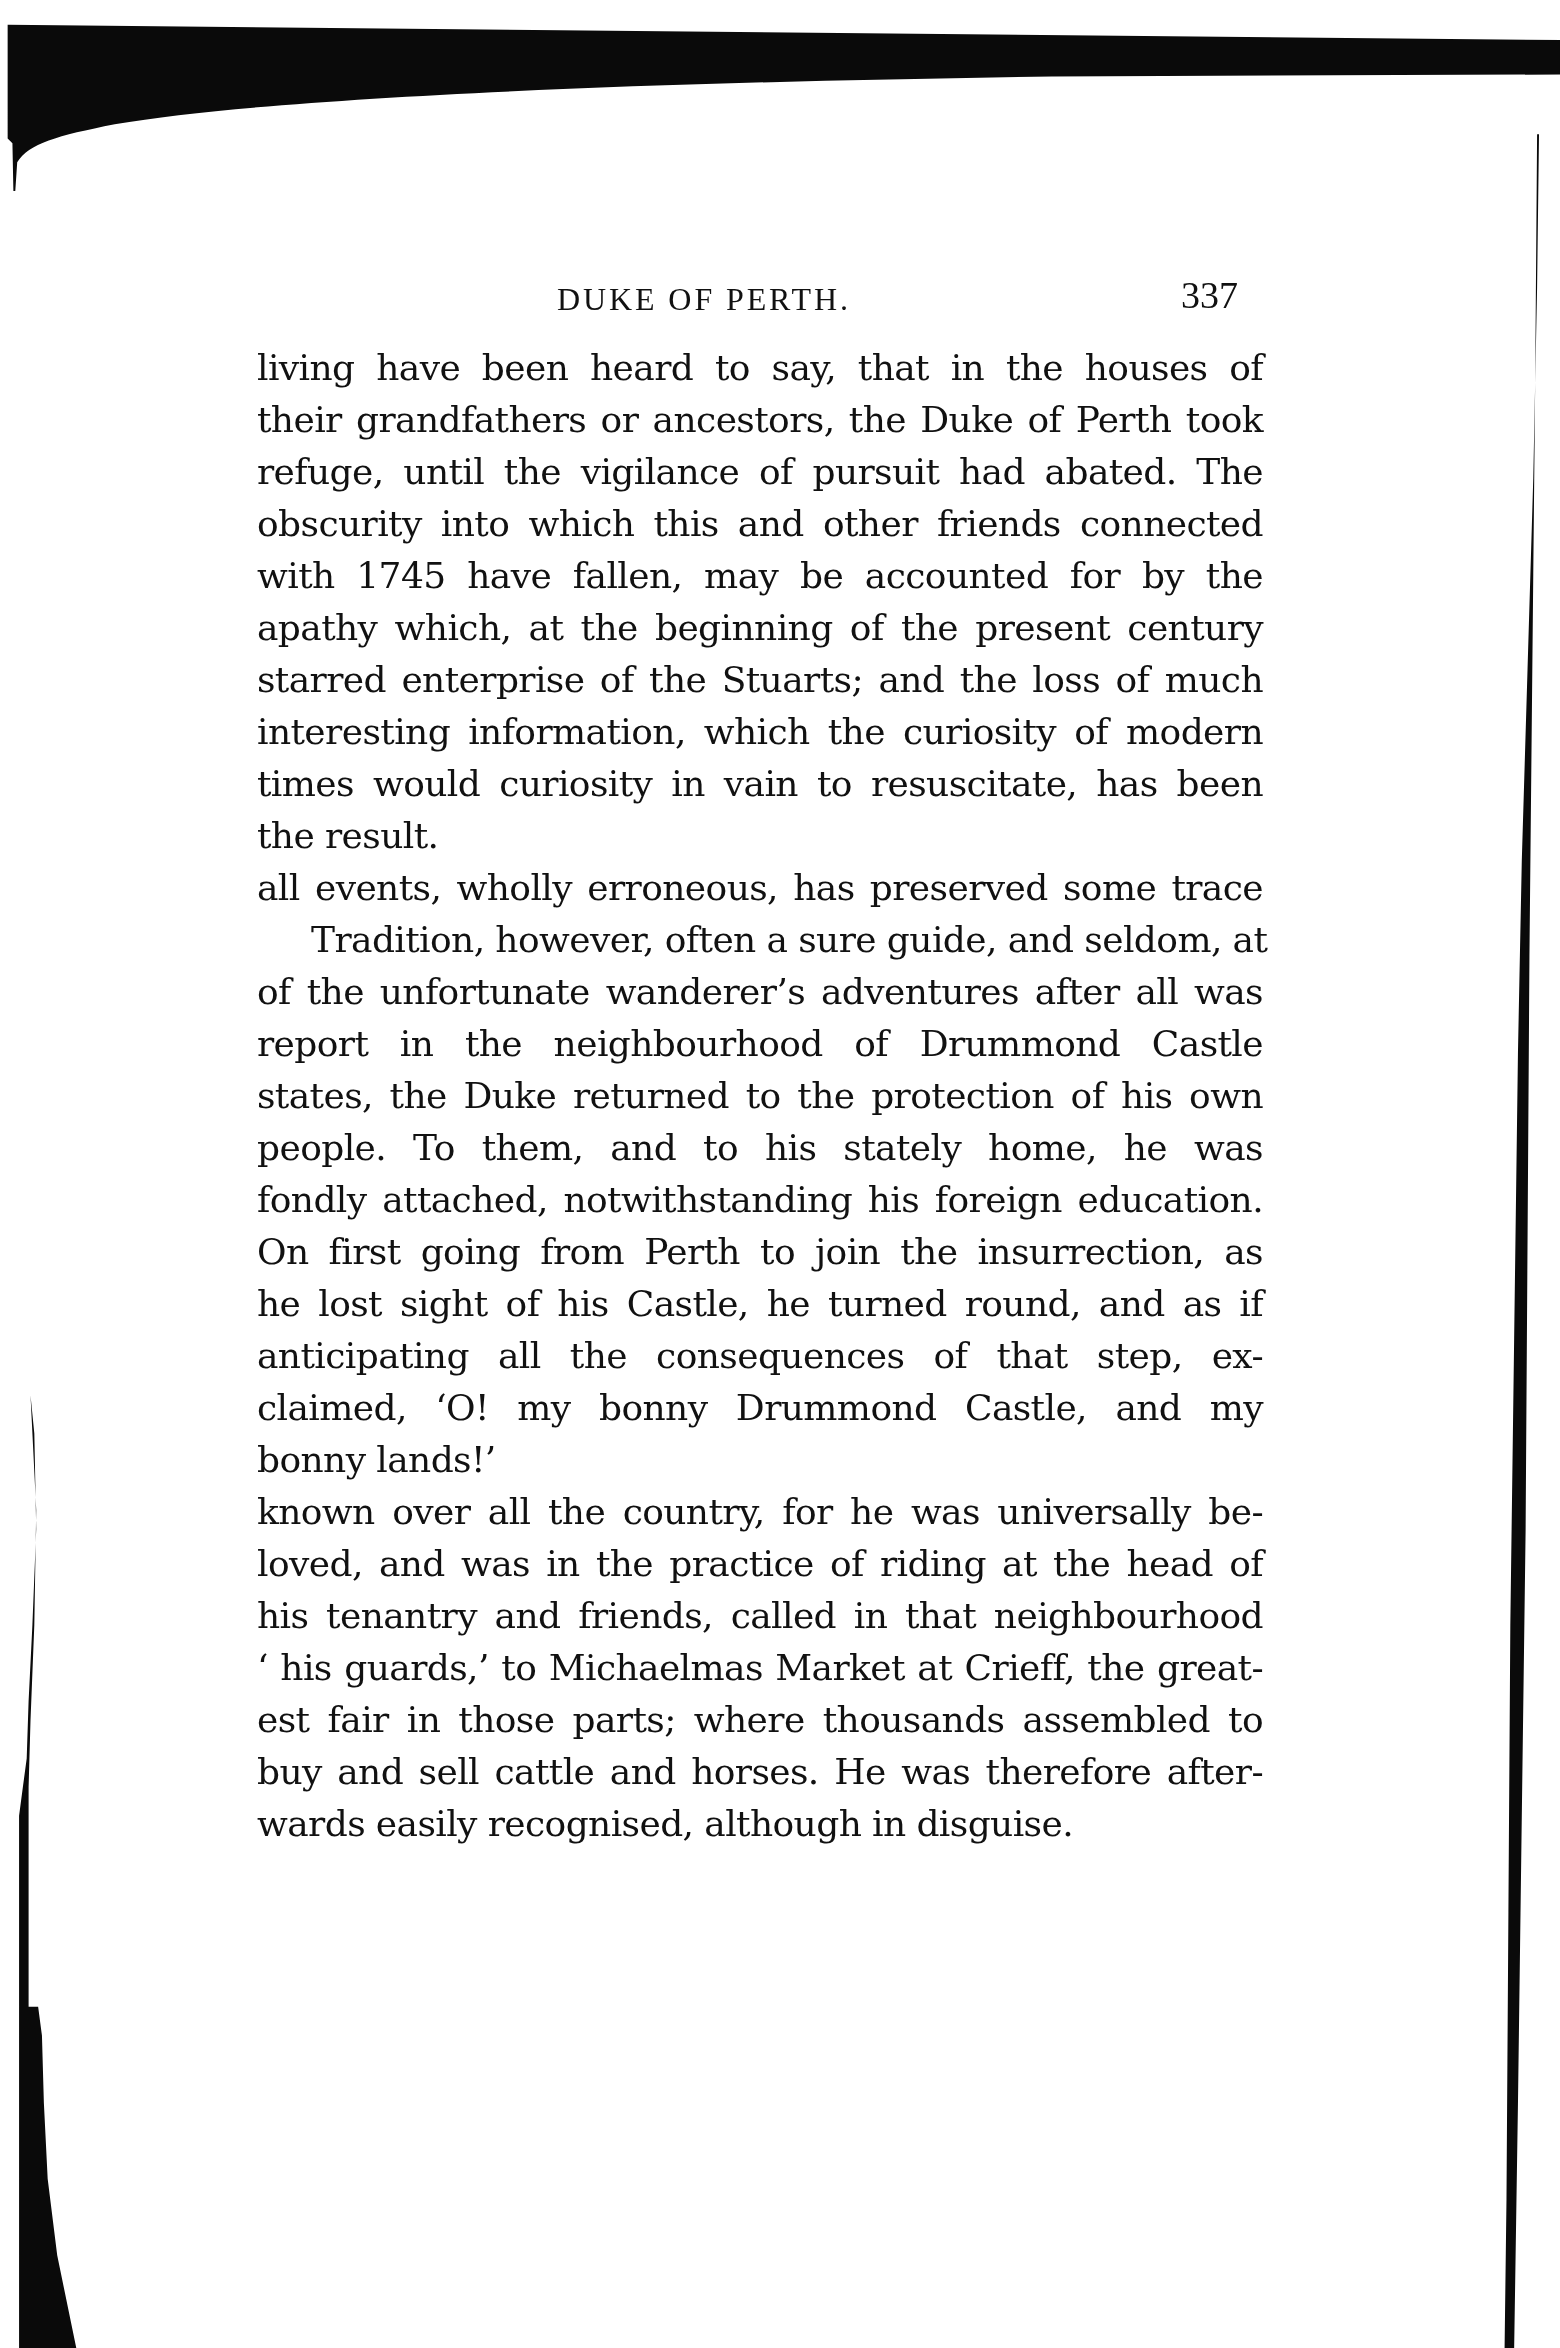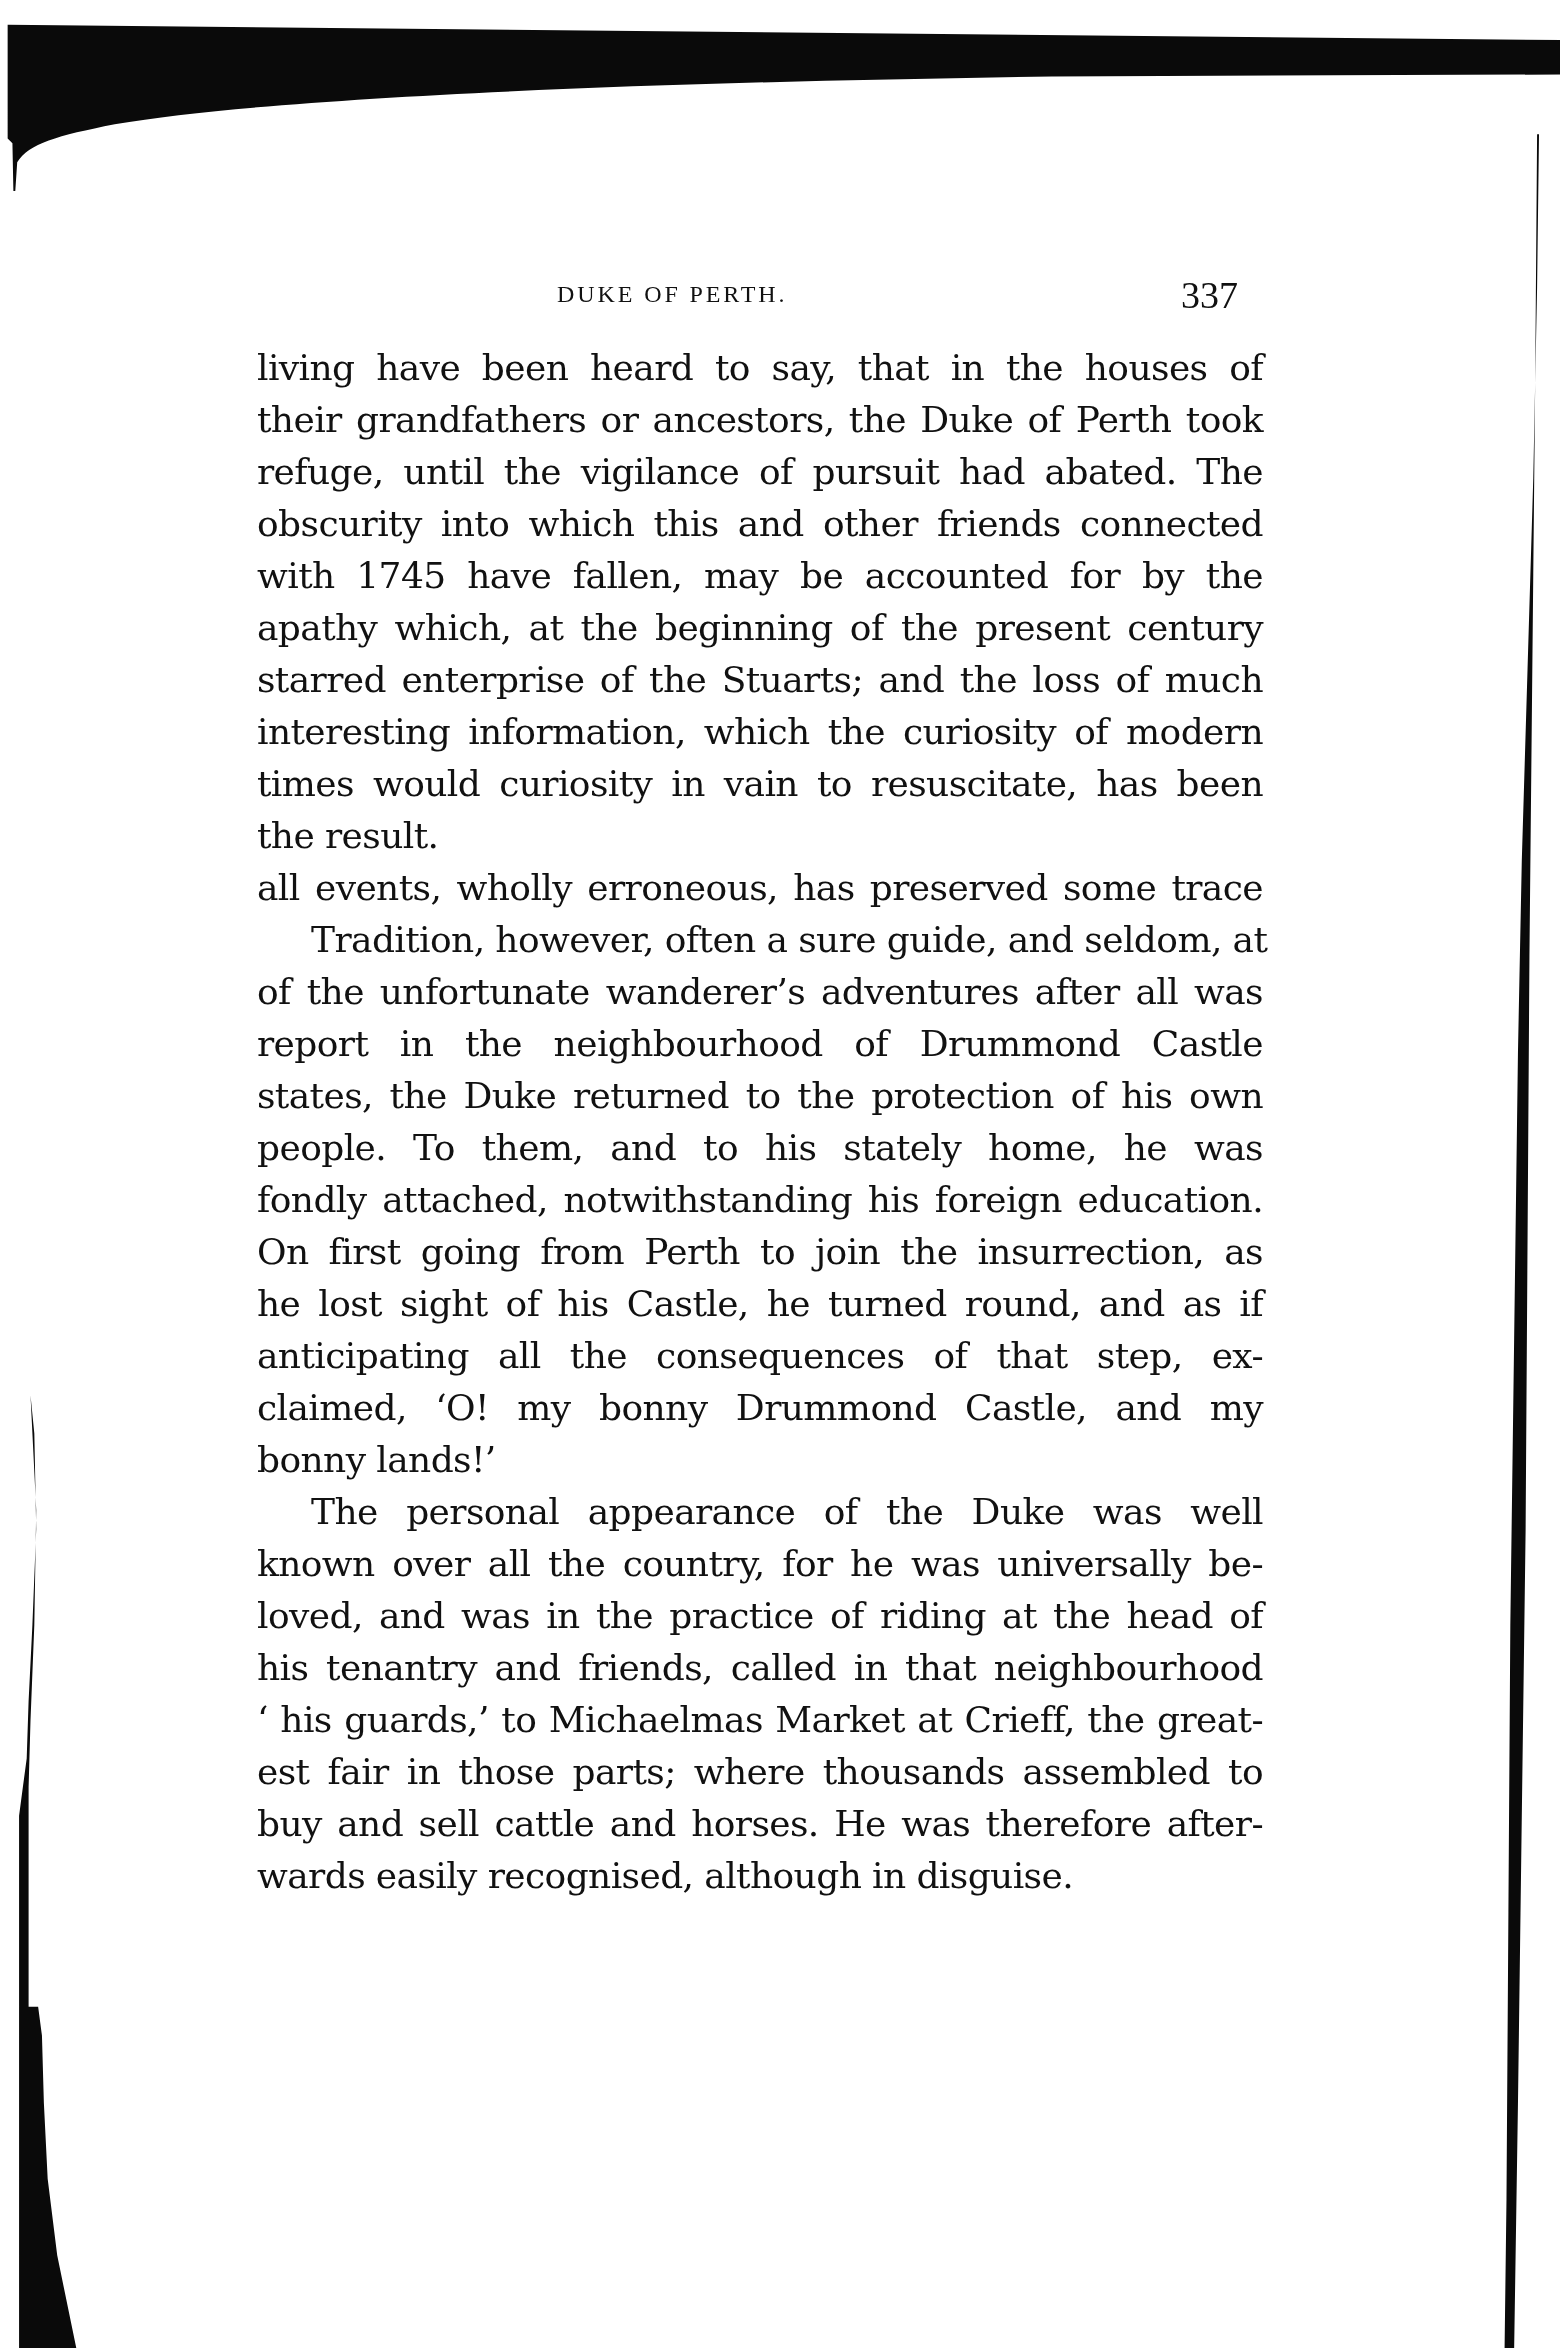--- a/index.html
+++ b/index.html
@@ -36,21 +36,21 @@
       top: 275px;
       left: 232px;
       width: 1006px;
       height: 48px;
     }
     .running-title {
       position: absolute;
       left: 325px;
       top: 5.7px;
       font-family: "Liberation Serif", serif;
-      font-size: 24px;
+      font-size: 32px;
       letter-spacing: 2.9px;
       text-transform: uppercase;
     }
     .page-number {
       position: absolute;
       right: 0;
       top: -1.9px;
       font-family: "Liberation Serif", serif;
       font-size: 38px;
     }
@@ -117,21 +117,20 @@
       <span class="line">states, the Duke returned to the protection of his own</span>
       <span class="line">people.  To them, and to his stately home, he was</span>
       <span class="line">fondly attached, notwithstanding his foreign education.</span>
       <span class="line">On first going from Perth to join the insurrection, as</span>
       <span class="line">he lost sight of his Castle, he turned round, and as if</span>
       <span class="line">anticipating all the consequences of that step, ex-</span>
       <span class="line">claimed, ‘O! my bonny Drummond Castle, and my</span>
       <span class="line last">bonny lands!’</span>
     </div>
     <div>
-      <span class="line indent">The personal appearance of the Duke was well</span>
       <span class="line">known over all the country, for he was universally be-</span>
       <span class="line">loved, and was in the practice of riding at the head of</span>
       <span class="line">his tenantry and friends, called in that neighbourhood</span>
       <span class="line">‘ his guards,’ to Michaelmas Market at Crieff, the great-</span>
       <span class="line">est fair in those parts; where thousands assembled to</span>
       <span class="line">buy and sell cattle and horses.  He was therefore after-</span>
       <span class="line last">wards easily recognised, although in disguise.</span>
     </div>
   </div>
 

